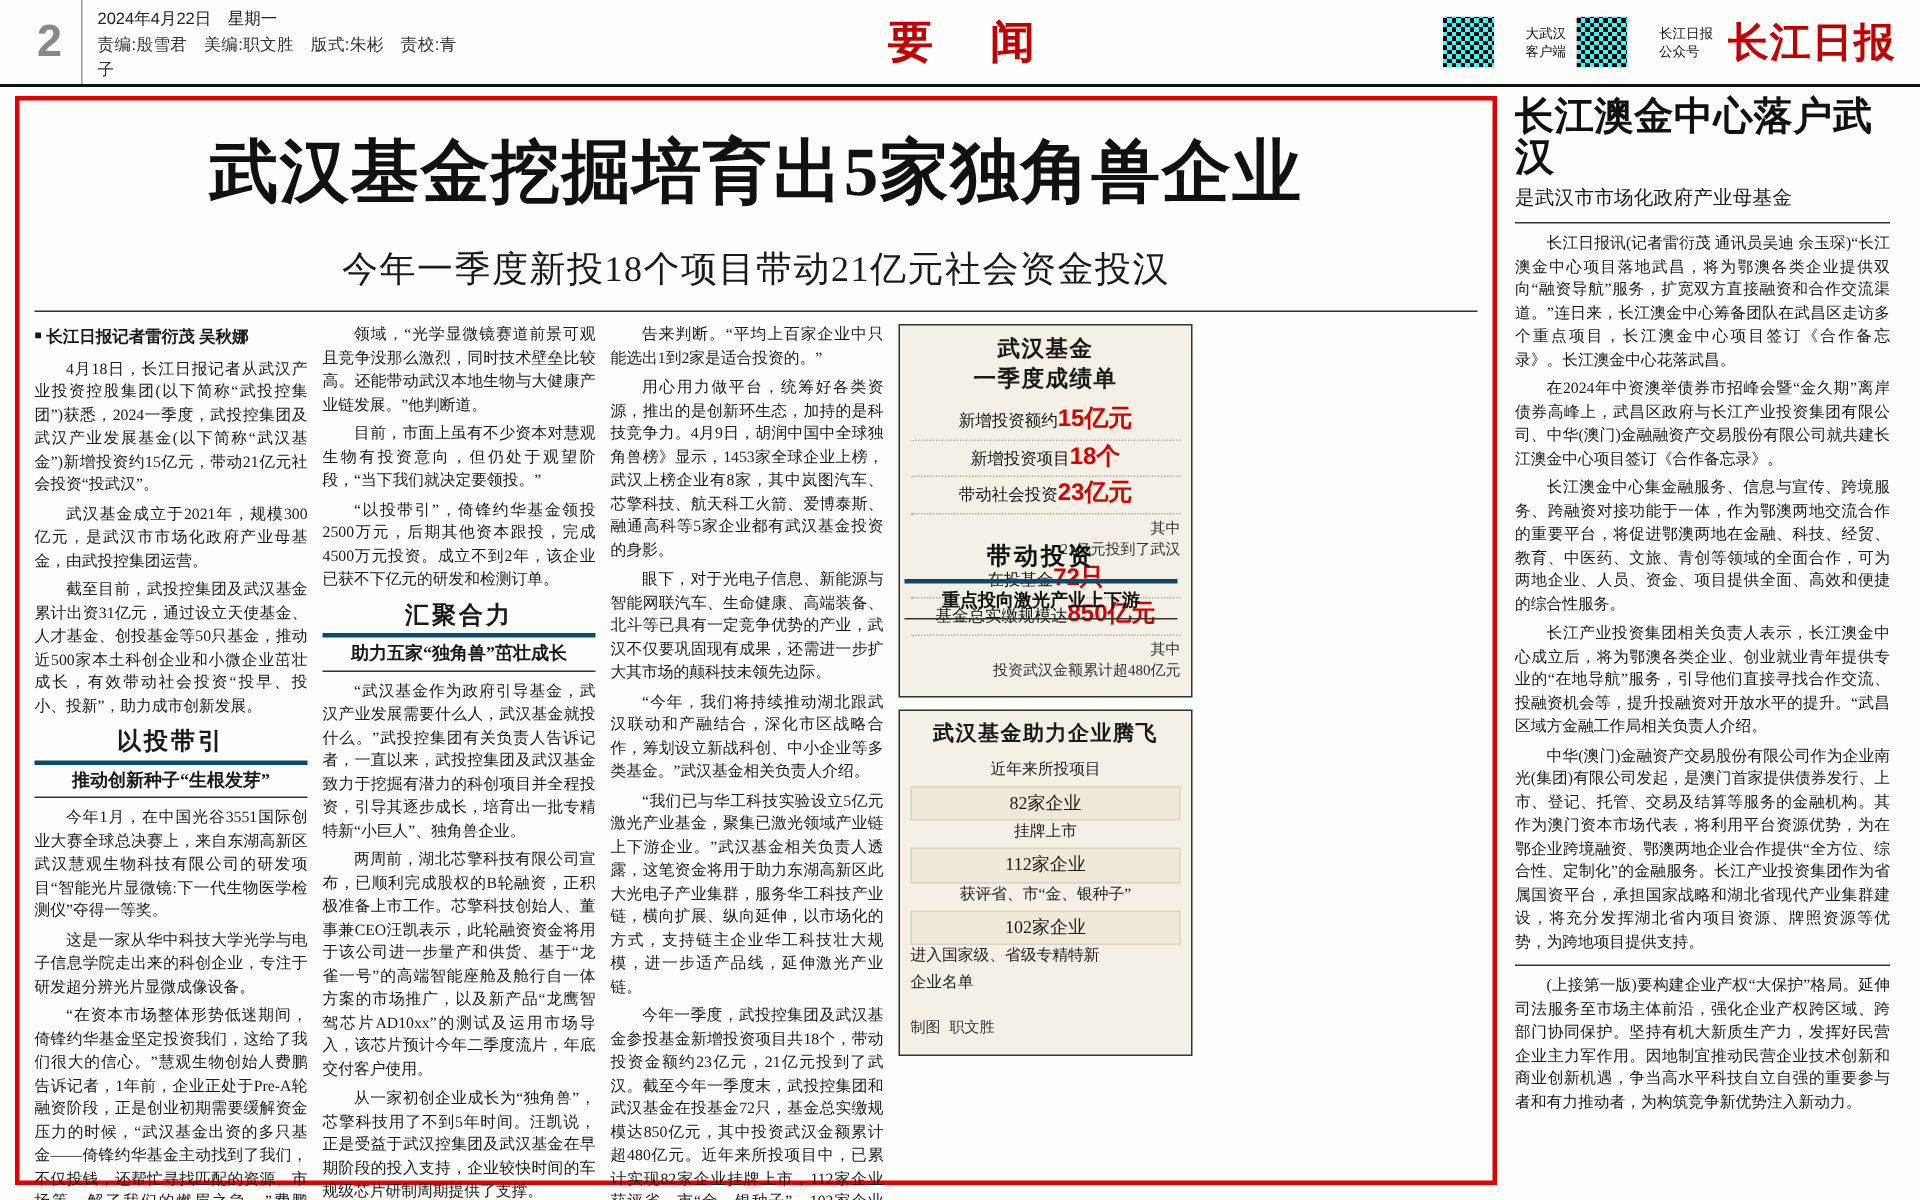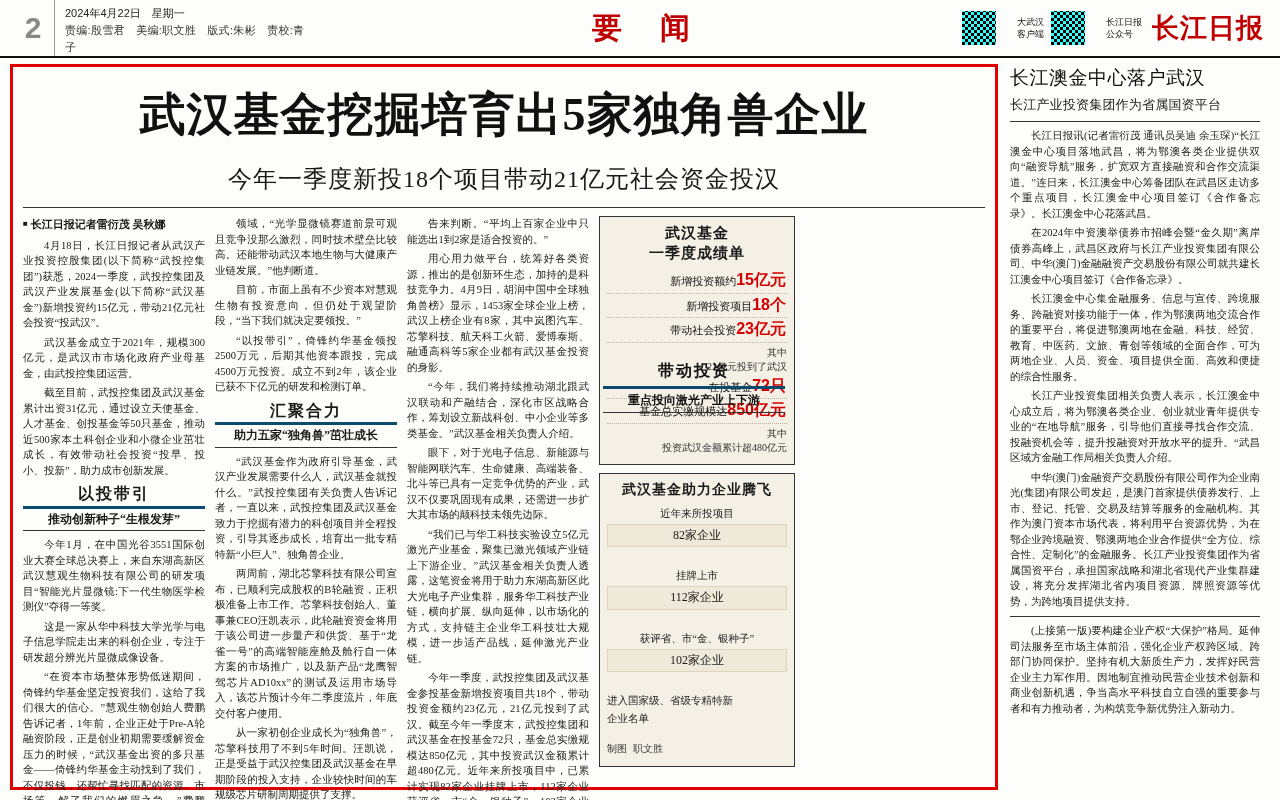--- a/index.html
+++ b/index.html
@@ -200,21 +200,21 @@
     text-align: center;
     font-weight: bold;
     font-size: 15px;
     line-height: 20px;
     letter-spacing: 1px;
     margin-bottom: 6px;
   }
   .box-title.small { font-size: 14px; }
   .stat-row {
     display: flex;
-    justify-content: flex-end;
+    justify-content: center;
     align-items: baseline;
     border-bottom: 1px dotted #b9b29e;
     padding: 3px 1px;
     font-size: 11px;
   }
   .stat-row .label { color: #111; }
   .stat-row .value {
     color: #d40000;
     font-weight: bold;
     font-size: 16px;
@@ -227,42 +227,42 @@
     padding: 3px 0 1px 0;
     line-height: 14px;
   }
   .stat-note .sub { font-size: 10px; }
   .list-item {
     background: #efe9da;
     border: 1px solid #ddd4bd;
     text-align: center;
     font-size: 12px;
     padding: 3px 0;
-    margin-bottom: 21px;
+    margin-bottom: 0;
   }
   .list-cap {
     text-align: center;
     font-size: 10.5px;
     line-height: 15px;
     color: #222;
     margin-bottom: 3px;
   }
   .list-cap.left { text-align: left; }
   .credit {
     text-align: left;
     font-size: 10px;
     color: #333;
     margin-top: 16px;
     font-family: Liberation Mono, monospace;
   }
 
   
   .rc-title {
-    font-size: 19px;
-    font-weight: normal;
+    font-size: 26px;
+    font-weight: bold;
     letter-spacing: 0.5px;
     line-height: 27px;
   }
   .rc-sub {
     font-size: 13px;
     margin-top: 5px;
     letter-spacing: 0.2px;
     color: #1a1a1a;
   }
   .rc-rule { border-top: 1px solid #333; margin: 7px 0 6px 0; }
@@ -344,22 +344,22 @@
           <p>“武汉基金作为政府引导基金，武汉产业发展需要什么人，武汉基金就投什么。”武投控集团有关负责人告诉记者，一直以来，武投控集团及武汉基金致力于挖掘有潜力的科创项目并全程投资，引导其逐步成长，培育出一批专精特新“小巨人”、独角兽企业。</p>
           <p>两周前，湖北芯擎科技有限公司宣布，已顺利完成股权的B轮融资，正积极准备上市工作。芯擎科技创始人、董事兼CEO汪凯表示，此轮融资资金将用于该公司进一步量产和供货、基于“龙雀一号”的高端智能座舱及舱行自一体方案的市场推广，以及新产品“龙鹰智驾芯片AD10xx”的测试及运用市场导入，该芯片预计今年二季度流片，年底交付客户使用。</p>
           <p>从一家初创企业成长为“独角兽”，芯擎科技用了不到5年时间。汪凯说，正是受益于武汉控集团及武汉基金在早期阶段的投入支持，企业较快时间的车规级芯片研制周期提供了支撑。</p>
           <p>谈到的案例还有许多。武汉长江计算科技有限公司总经理彭海波表示，武投控集团和武汉基金的资金支持方高速发展中的长江计算提供了必要的资金支持，助力企业加深技术研发，加速市场拓展。今年第一季度，该企业整体营收同比增长了123%。</p>
 
         </div>
 
         <div class="col">
           <p>告来判断。“平均上百家企业中只能选出1到2家是适合投资的。”</p>
           <p>用心用力做平台，统筹好各类资源，推出的是创新环生态，加持的是科技竞争力。4月9日，胡润中国中全球独角兽榜》显示，1453家全球企业上榜，武汉上榜企业有8家，其中岚图汽车、芯擎科技、航天科工火箭、爱博泰斯、融通高科等5家企业都有武汉基金投资的身影。</p>
+          <p>眼下，对于光电子信息、新能源与智能网联汽车、生命健康、高端装备、北斗等已具有一定竞争优势的产业，武汉不仅要巩固现有成果，还需进一步扩大其市场的颠科技未领先边际。</p>
           <p>“今年，我们将持续推动湖北跟武汉联动和产融结合，深化市区战略合作，筹划设立新战科创、中小企业等多类基金。”武汉基金相关负责人介绍。</p>
-          <p>眼下，对于光电子信息、新能源与智能网联汽车、生命健康、高端装备、北斗等已具有一定竞争优势的产业，武汉不仅要巩固现有成果，还需进一步扩大其市场的颠科技未领先边际。</p>
           <p>“我们已与华工科技实验设立5亿元激光产业基金，聚集已激光领域产业链上下游企业。”武汉基金相关负责人透露，这笔资金将用于助力东湖高新区此大光电子产业集群，服务华工科技产业链，横向扩展、纵向延伸，以市场化的方式，支持链主企业华工科技壮大规模，进一步适产品线，延伸激光产业链。</p>
           <p>今年一季度，武投控集团及武汉基金参投基金新增投资项目共18个，带动投资金额约23亿元，21亿元投到了武汉。截至今年一季度末，武投控集团和武汉基金在投基金72只，基金总实缴规模达850亿元，其中投资武汉金额累计超480亿元。近年来所投项目中，已累计实现82家企业挂牌上市，112家企业获评省、市“金、银种子”，102家企业进入国家级、省级专精特新企业名单，助力区域产业科技创新不断实现新突破，使新质生产力展现出强劲推动力、支撑力。</p>
         </div>
 
         <div class="col boxcol">
           <div class="infobox">
             <div class="box-title">
               <div>武汉基金</div>
               <div>一季度成绩单</div>
             </div>
@@ -412,21 +412,21 @@
       <div style="position:absolute; left:590px; top:294px; width:182px;">
         <div class="subsection" style="margin:0;">
           <div class="t1">带动投资</div>
           <div class="t2">重点投向激光产业上下游</div>
         </div>
       </div>
     </div>
 
     <div class="right-col">
       <div class="rc-title">长江澳金中心落户武汉</div>
-      <div class="rc-sub">长江产业投资集团作为省属国资平台</div>
+      <div class="rc-sub">是武汉市市场化政府产业母基金</div>
       <div class="rc-rule"></div>
       <div class="rc-body">
         <p>长江日报讯(记者雷衍茂 通讯员吴迪 余玉琛)“长江澳金中心项目落地武昌，将为鄂澳各类企业提供双向“融资导航”服务，扩宽双方直接融资和合作交流渠道。”连日来，长江澳金中心筹备团队在武昌区走访多个重点项目，长江澳金中心项目签订《合作备忘录》。长江澳金中心花落武昌。</p>
         <p>在2024年中资澳举债券市招峰会暨“金久期”离岸债券高峰上，武昌区政府与长江产业投资集团有限公司、中华(澳门)金融融资产交易股份有限公司就共建长江澳金中心项目签订《合作备忘录》。</p>
         <p>长江澳金中心集金融服务、信息与宣传、跨境服务、跨融资对接功能于一体，作为鄂澳两地交流合作的重要平台，将促进鄂澳两地在金融、科技、经贸、教育、中医药、文旅、青创等领域的全面合作，可为两地企业、人员、资金、项目提供全面、高效和便捷的综合性服务。</p>
         <p>长江产业投资集团相关负责人表示，长江澳金中心成立后，将为鄂澳各类企业、创业就业青年提供专业的“在地导航”服务，引导他们直接寻找合作交流、投融资机会等，提升投融资对开放水平的提升。“武昌区域方金融工作局相关负责人介绍。</p>
         <p>中华(澳门)金融资产交易股份有限公司作为企业南光(集团)有限公司发起，是澳门首家提供债券发行、上市、登记、托管、交易及结算等服务的金融机构。其作为澳门资本市场代表，将利用平台资源优势，为在鄂企业跨境融资、鄂澳两地企业合作提供“全方位、综合性、定制化”的金融服务。长江产业投资集团作为省属国资平台，承担国家战略和湖北省现代产业集群建设，将充分发挥湖北省内项目资源、牌照资源等优势，为跨地项目提供支持。</p>
       </div>
       <div class="rc-rule"></div>
       <div class="rc-body">

